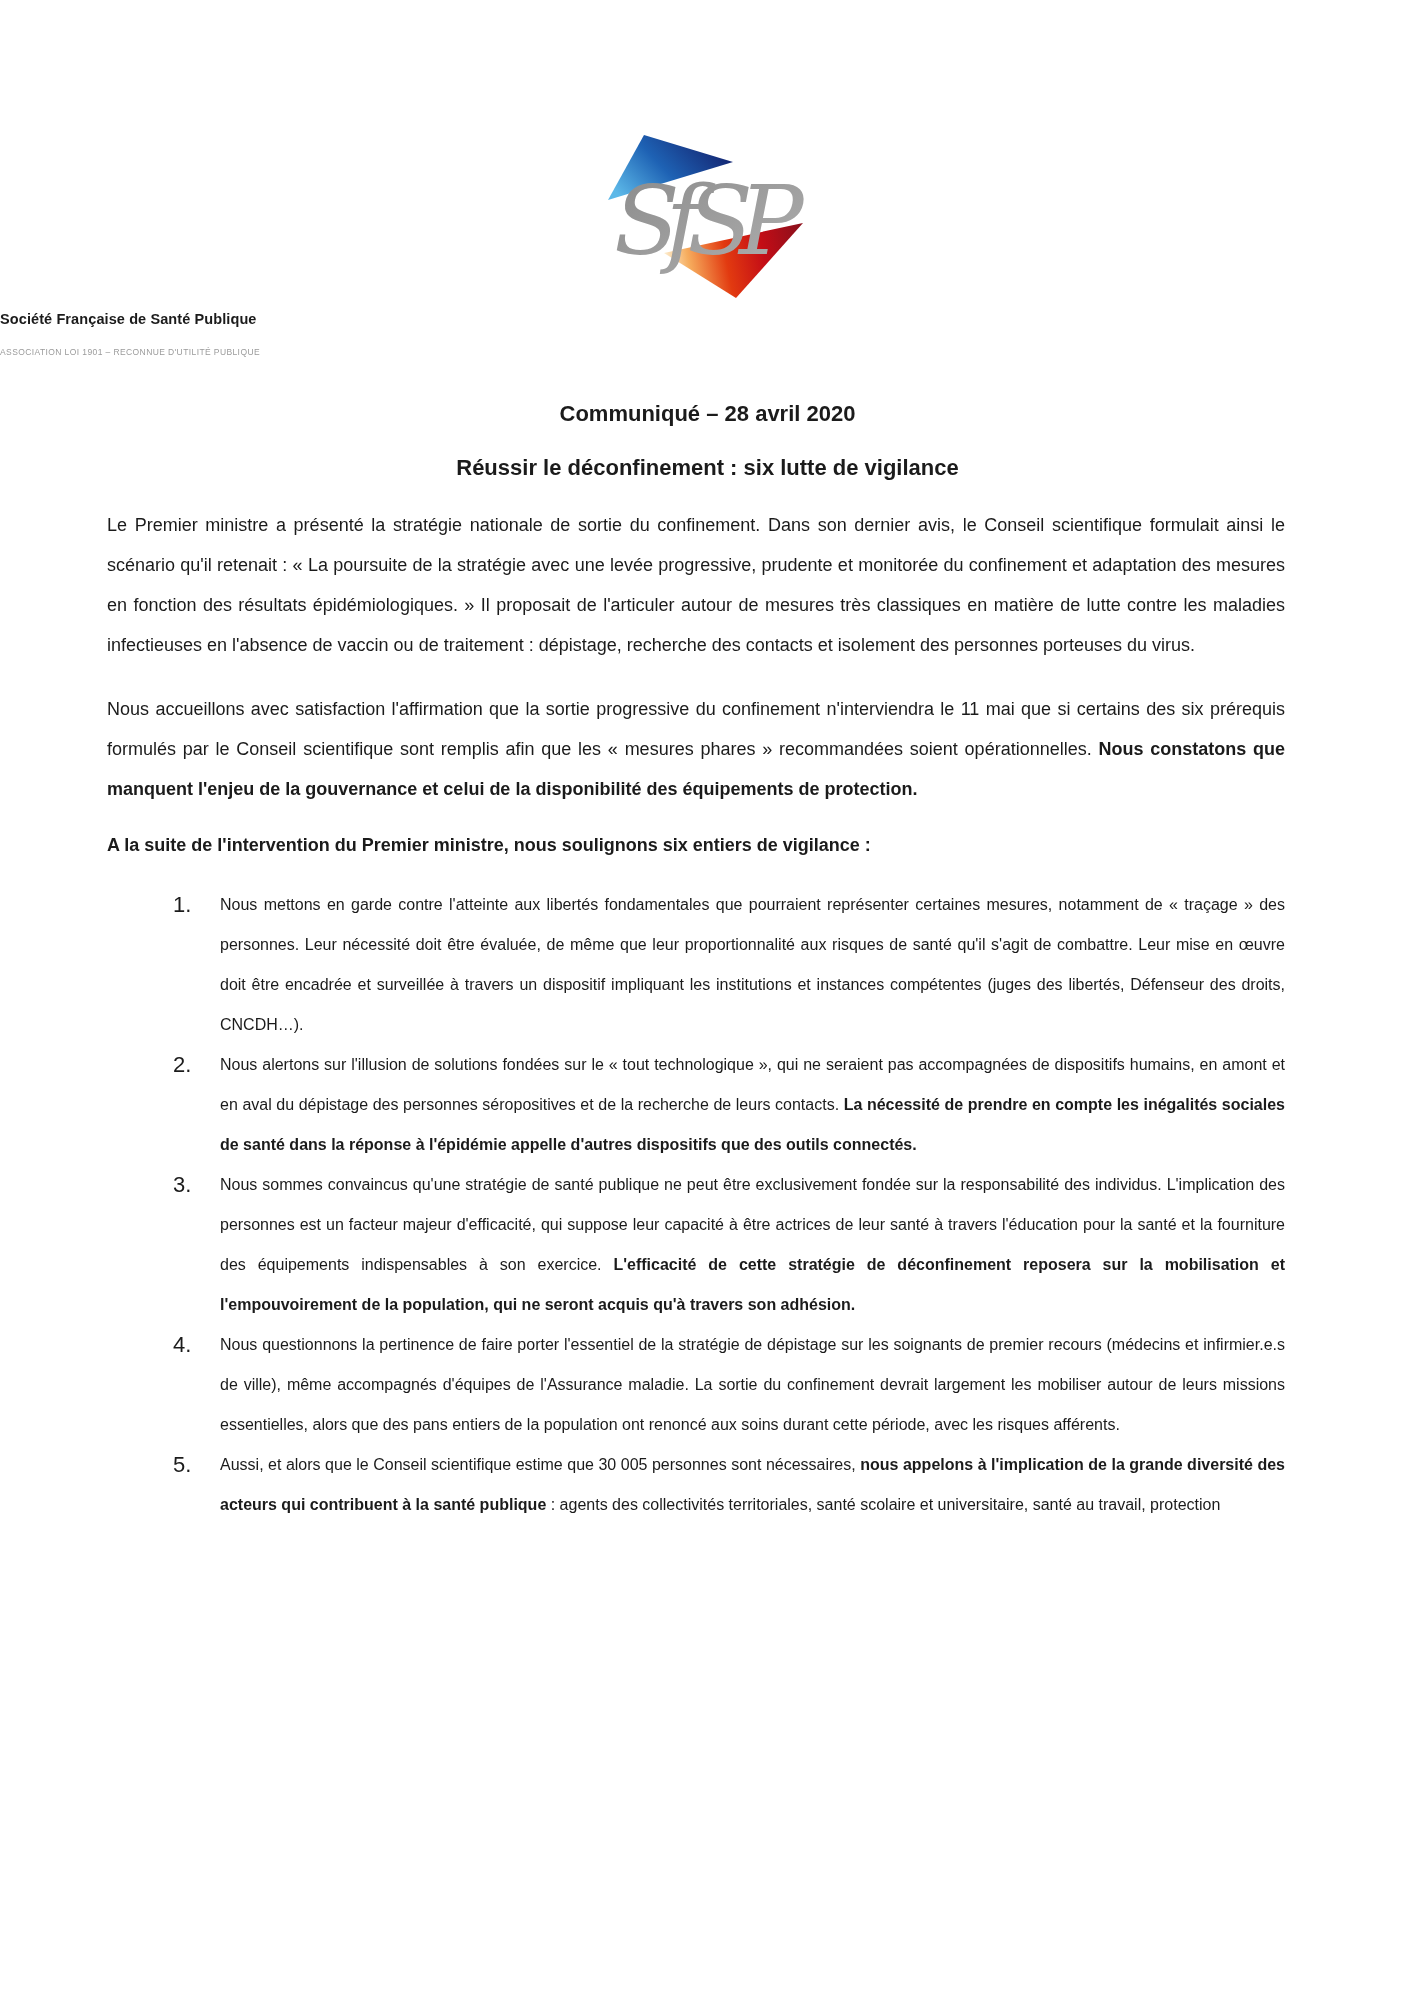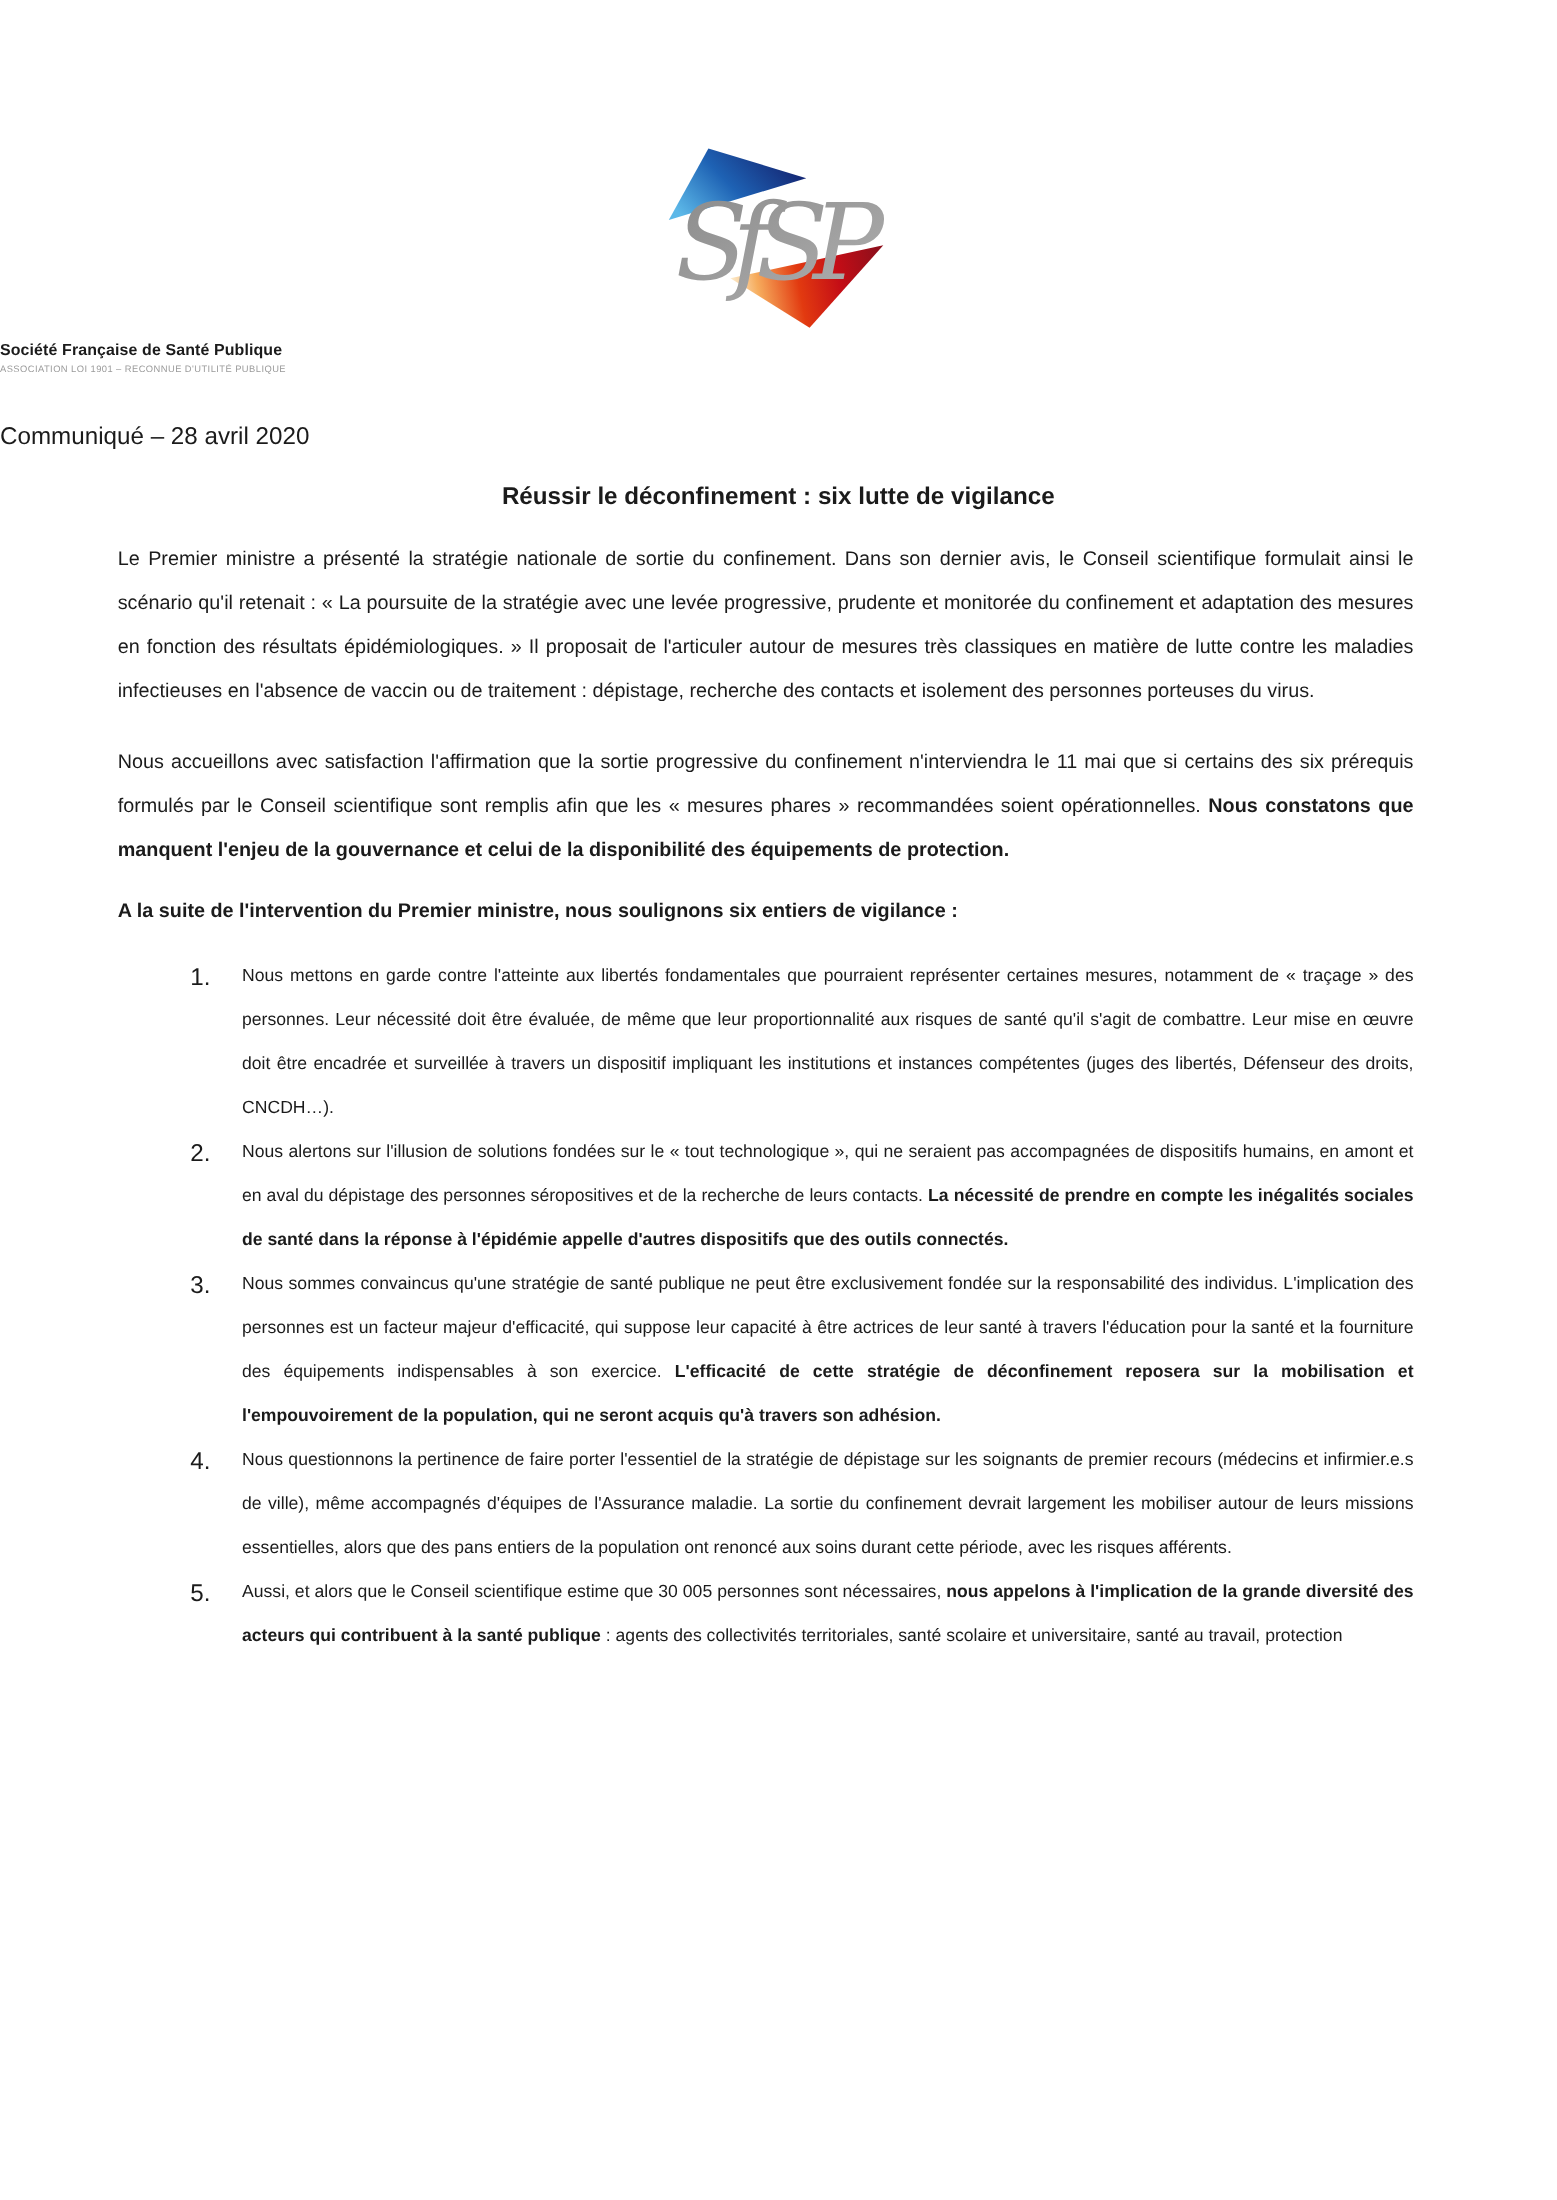--- a/index.html
+++ b/index.html
@@ -8,24 +8,24 @@
     font-family: "Liberation Sans", sans-serif;
     color: #1b1b1b;
     overflow: hidden;
   }
   .page { width: 1415px; height: 2000px; overflow: hidden; position: relative; }
 
   
   .logo-block { padding-top: 104px; }
   .logo-svg { display: block; margin: 0 auto; }
   .org-name { font-weight: bold; font-size: 14.5px; letter-spacing: 0.1px; margin-top: 0; color: #1b1b1b; }
-  .org-sub  { font-size: 8.5px; color: #9b9b9b; letter-spacing: 0.4px; margin-top: 3px; }
+  .org-sub  { font-size: 8.5px; color: #9b9b9b; letter-spacing: 0.4px; margin-top: 20px; }
 
   
-  .kicker { text-align: left; font-size: 22px; font-weight: normal; margin: 44px 0 0 0; }
+  .kicker { text-align: center; font-size: 22px; font-weight: bold; margin: 44px 0 0 0; }
   .title  { text-align: center; font-size: 22px; font-weight: bold;  margin: 28px 0 0 0; }
 
   
   .doc { padding: 0 130px 0 107px; }
   .para {
     font-size: 18px; line-height: 40px;
     text-align: justify; margin: 24px 0 0 0;
   }
   .section-heading { font-weight: bold; text-align: left; margin-top: 16px; }
 

